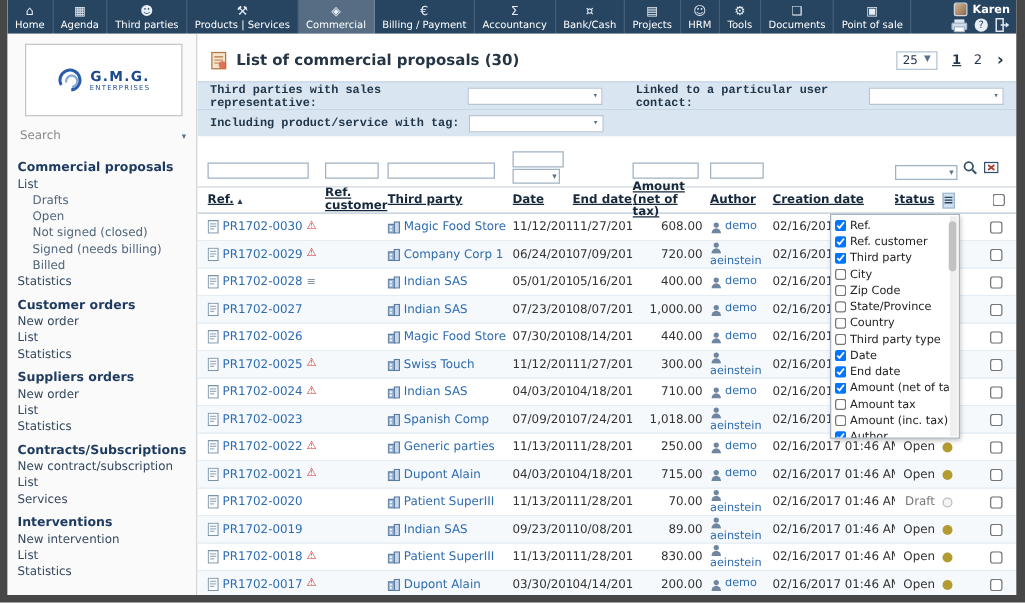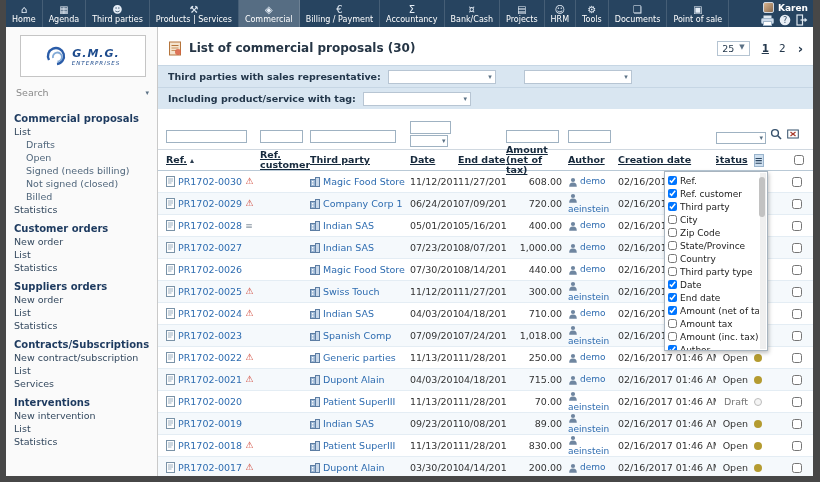--- a/index.html
+++ b/index.html
@@ -16,41 +16,41 @@
   .nav-label{font-size:8px;line-height:9px;white-space:nowrap;}
   .topnav-user{margin-left:auto;display:flex;flex-direction:column;align-items:flex-end;padding:2px 5px 1px;gap:1px;}
   .user-row{display:flex;align-items:center;gap:4px;}
   .avatar{width:11px;height:11px;border-radius:2px;background:linear-gradient(135deg,#d8b48f,#8a6b4f);border:1px solid #cfd8e2;}
   .user-name{font-size:9px;font-weight:bold;}
   .action-row{display:flex;align-items:center;gap:5px;}
   .tn-action{display:inline-flex;cursor:pointer;line-height:0;}
 
   
   .sidebar{position:absolute;left:0;top:27px;bottom:0;width:152px;background:#fafafa;border-right:1px solid #c9c9c9;overflow:hidden;padding:6px 6px 0 8px;}
-  .logo-box{width:126px;height:42px;margin:2px auto 8px;background:#fff;border:1px solid #c5c5c5;display:flex;align-items:center;justify-content:center;gap:5px;font-style:italic;}
+  .logo-box{width:126px;height:58px;margin:2px auto 8px;background:#fff;border:1px solid #c5c5c5;display:flex;align-items:center;justify-content:center;gap:5px;}
   .logo-texts{display:flex;flex-direction:column;align-items:center;}
   .logo-line1{font-size:11px;font-weight:bold;color:#1c4a8c;letter-spacing:1px;}
   .logo-line2{font-size:5.5px;color:#1c4a8c;letter-spacing:1px;}
   .search-row{display:flex;align-items:center;justify-content:space-between;color:#8a8a8a;font-size:9.5px;padding:2px 2px 8px;cursor:pointer;}
   .sb-header{font-size:10px;font-weight:bold;color:#1d3a5f;margin-top:7px;margin-bottom:1px;}
   .sb-item{font-size:9.5px;color:#33485e;line-height:13px;cursor:pointer;white-space:nowrap;}
   .sb-item.indent{padding-left:12px;color:#51677c;}
 
   
   .main{position:absolute;left:152px;top:27px;right:0;bottom:0;background:#fff;overflow:hidden;}
   .main-header{display:flex;align-items:center;padding:12px 10px 8px 10px;height:38px;}
   .main-title{font-size:12px;font-weight:bold;color:#253545;margin-left:7px;}
   .pagination{margin-left:auto;display:flex;align-items:center;gap:12px;font-size:10.5px;color:#24384c;}
   .page-size{display:inline-flex;gap:5px;background:#fff;border:1px solid #b5c4d2;padding:1px 4px;font-size:9.5px;cursor:pointer;}
   .caret{font-size:7px;color:#5b7185;}
   .page-num{cursor:pointer;}
   .page-num.current{text-decoration:underline;font-weight:bold;}
   .page-next{font-size:13px;font-weight:bold;cursor:pointer;}
 
-  .filter-bar{background:var(--filter-bar,#d9e6f1);border-top:1px solid #c6d6e4;height:22px;display:flex;align-items:center;padding:0 10px;font-size:9.5px;font-weight:bold;color:#22364a;gap:7px;}
+  .filter-bar{background:var(--filter-bar,#d9e6f1);border-top:1px solid #c6d6e4;height:22px;display:flex;align-items:center;padding:0 10px;font-size:9.5px;font-weight:bold;color:#22364a;gap:7px;font-family:Liberation Mono, monospace;}
   .filter-bar:last-of-type{border-bottom:1px solid #c6d6e4;}
   .fake-select{background:#fff;border:1px solid #b7c5d3;height:14px;width:108px;display:inline-flex;align-items:center;justify-content:flex-end;padding:0 3px;cursor:pointer;flex:none;}
   .fb-gap{width:14px;}
 
   .grid{display:grid;grid-template-columns:94px 50px 100px 48px 48px 62px 50px 98px 52px 40px;align-items:center;padding:0 0 0 8px;}
   .filter-row{height:30px;margin-top:10px;}
   .filter-row input[type=text]{height:13px;border:1px solid #9fb2c2;font-size:8.5px;width:86%;padding:0 2px;}
   .filter-row .narrow{width:70%;}
   .stack{display:flex;flex-direction:column;gap:1px;}
   .mini-select{background:#fff;border:1px solid #9fb2c2;height:12px;width:80%;display:inline-flex;align-items:center;justify-content:flex-end;padding:0 2px;cursor:pointer;}
@@ -193,22 +193,22 @@
     </div>
     <div class="search-row">
       <span>Search</span>
       <span class="caret">▾</span>
     </div>
     <div id="sidebar-sections">
         <div class="sb-header">Commercial proposals</div>
         <div class="sb-item">List</div>
         <div class="sb-item indent">Drafts</div>
         <div class="sb-item indent">Open</div>
+        <div class="sb-item indent">Not signed (closed)</div>
         <div class="sb-item indent">Signed (needs billing)</div>
-        <div class="sb-item indent">Not signed (closed)</div>
         <div class="sb-item indent">Billed</div>
         <div class="sb-item">Statistics</div>
         <div class="sb-header">Customer orders</div>
         <div class="sb-item">New order</div>
         <div class="sb-item">List</div>
         <div class="sb-item">Statistics</div>
         <div class="sb-header">Suppliers orders</div>
         <div class="sb-item">New order</div>
         <div class="sb-item">List</div>
         <div class="sb-item">Statistics</div>
@@ -246,20 +246,21 @@
         <span class="page-next">›</span>
       </div>
     </div>
 
     <div class="filter-bar">
       <span>Third parties with sales representative:</span>
       <span class="fake-select">
           <span class="caret">▾</span>
         </span>
       <span class="fb-gap"></span>
+      <span>Linked to a particular user contact:</span>
       <span class="fake-select">
           <span class="caret">▾</span>
         </span>
     </div>
     <div class="filter-bar">
       <span>Including product/service with tag:</span>
       <span class="fake-select">
           <span class="caret">▾</span>
         </span>
     </div>

